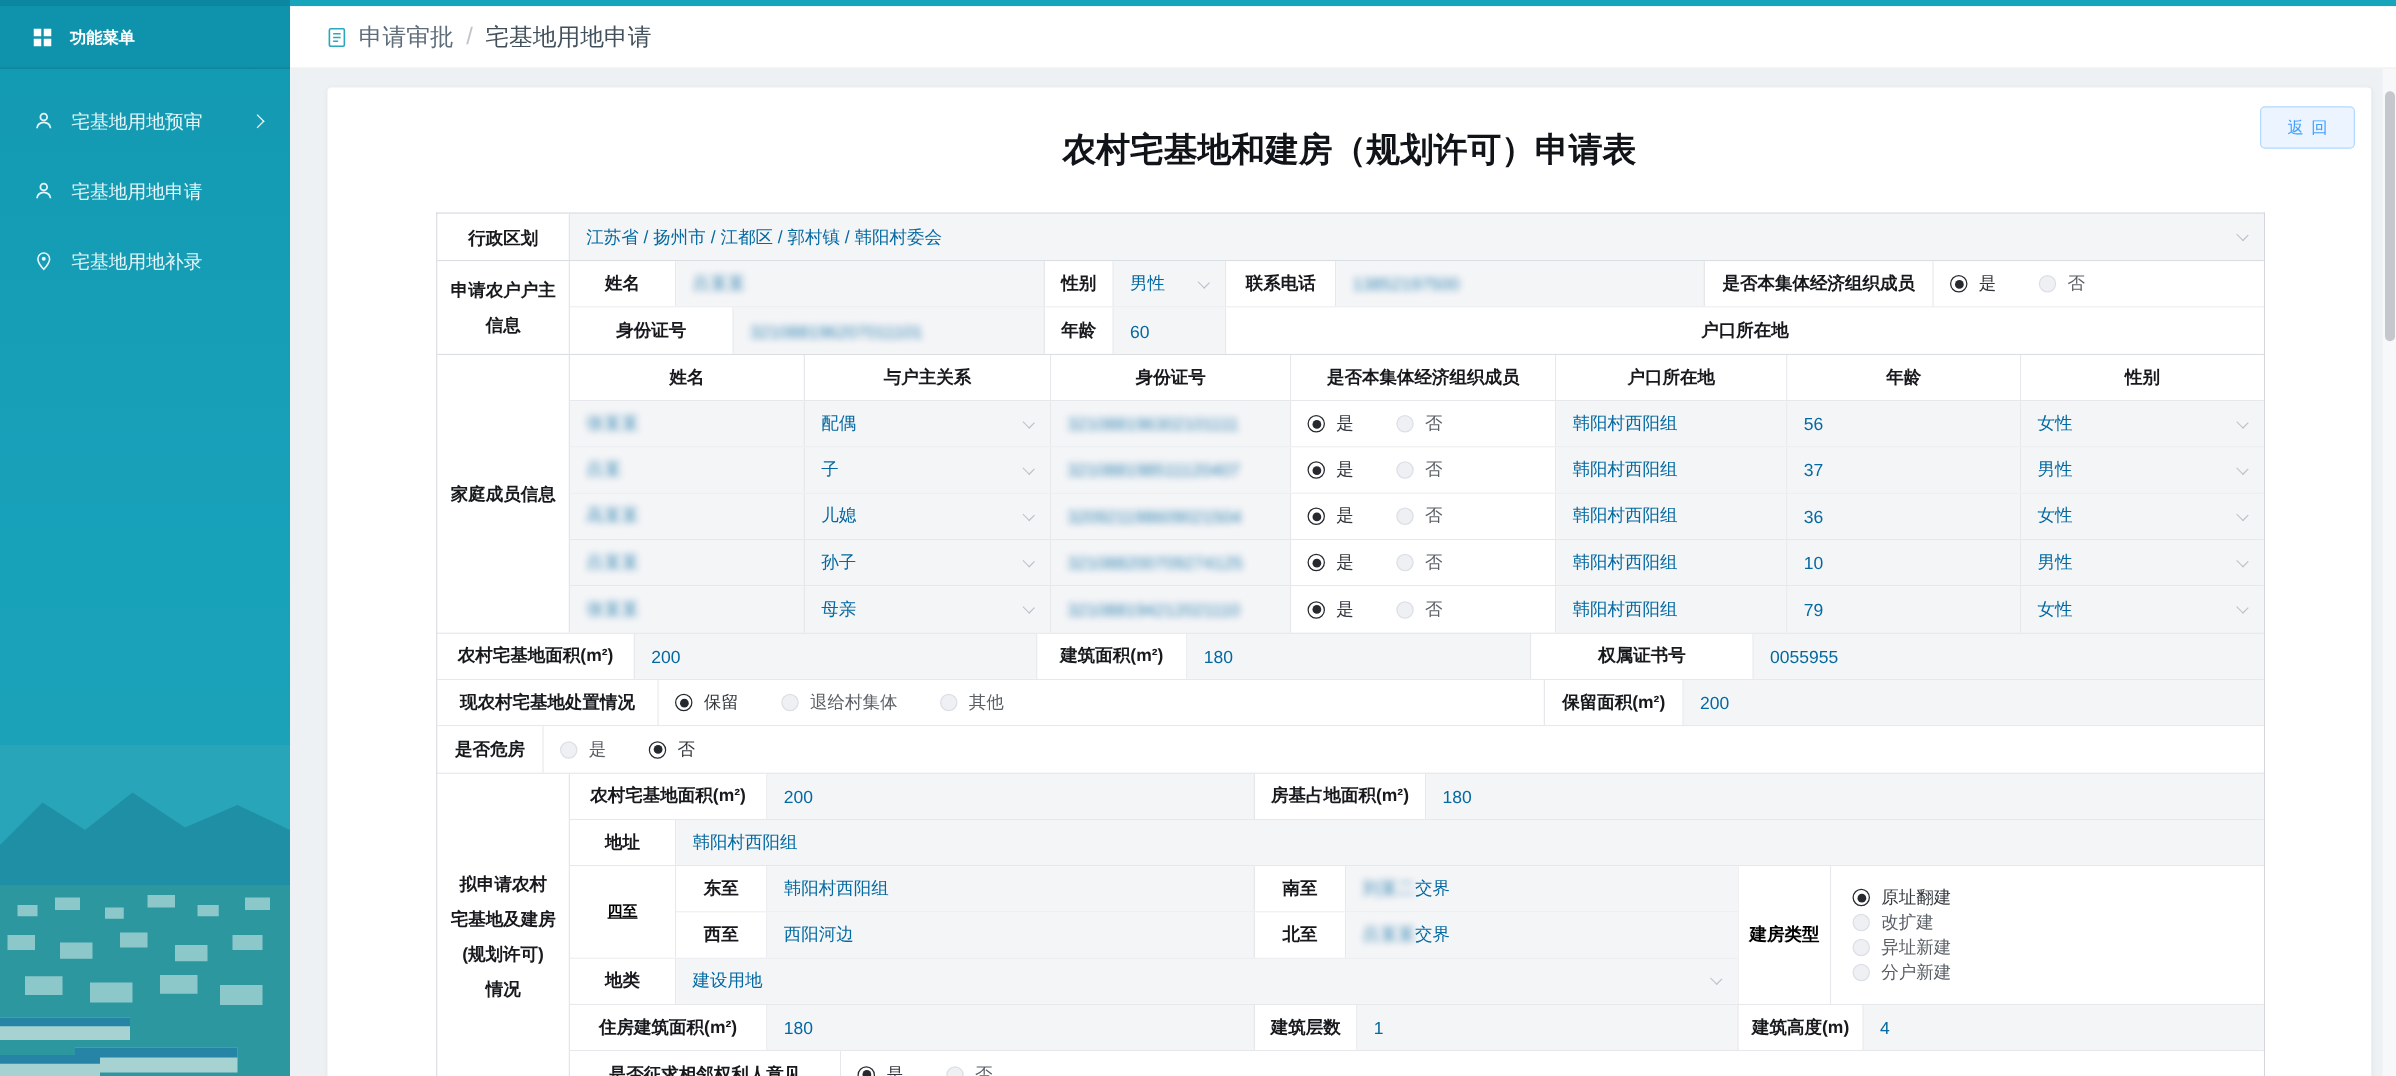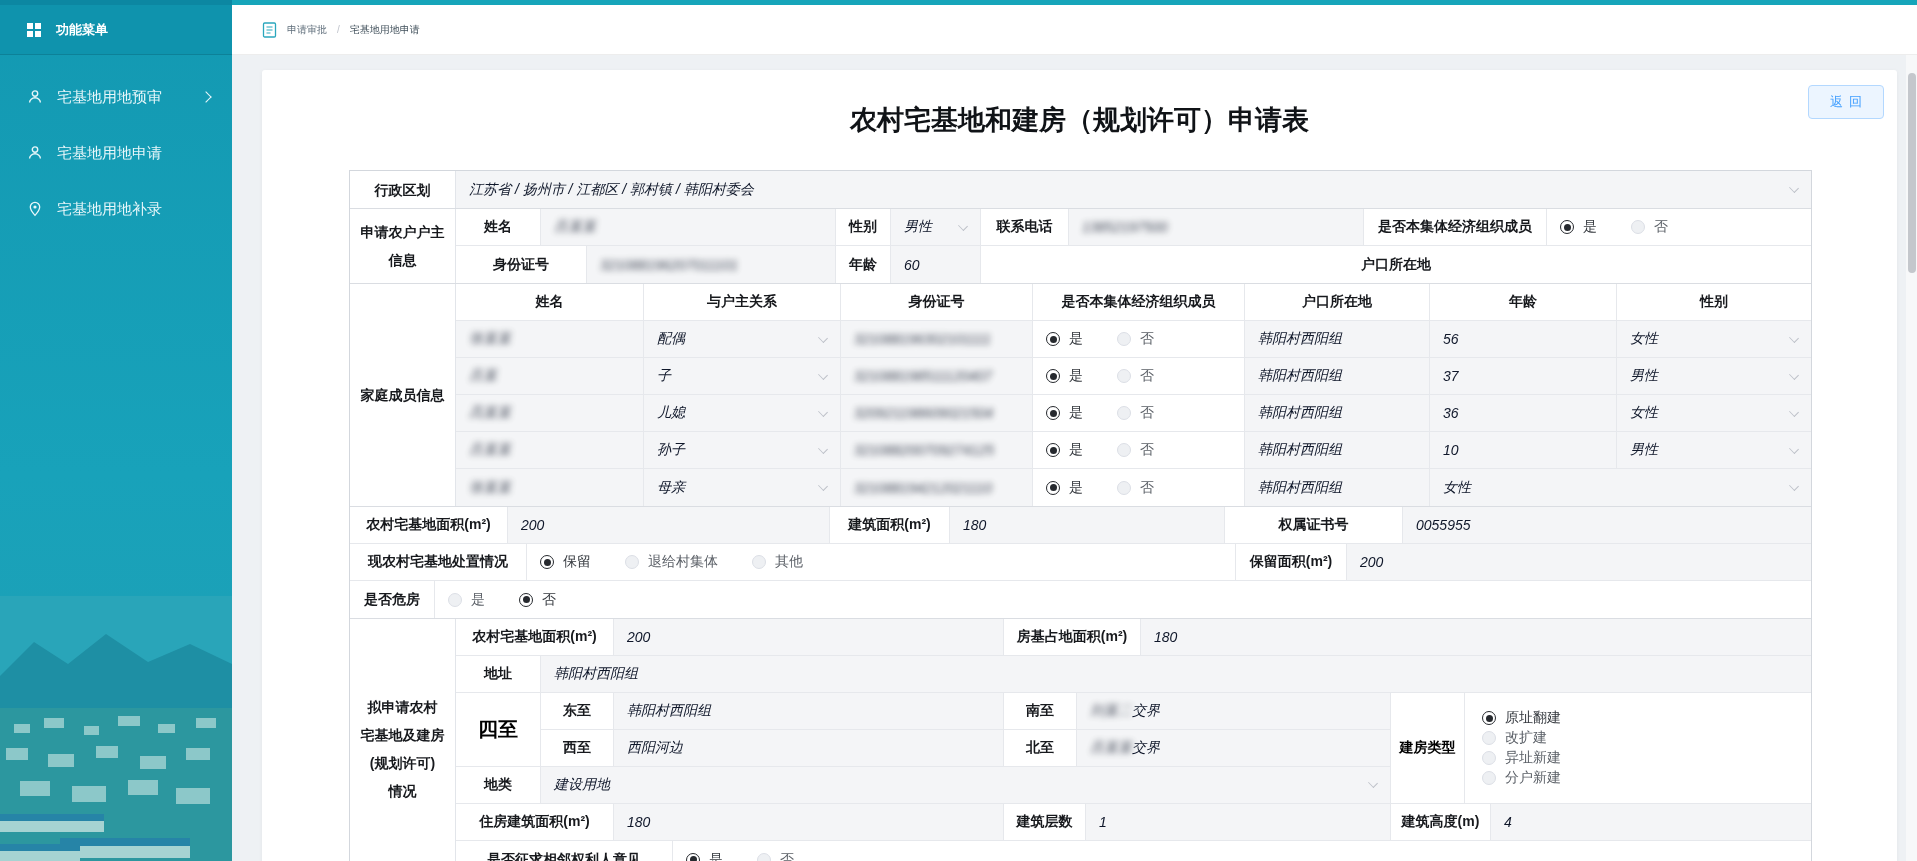--- a/index.html
+++ b/index.html
@@ -17,21 +17,21 @@
   .side-item { height:56px; display:flex; align-items:center; gap:14px; padding-left:27px;
     color:#e8f7fa; font-size:15px; cursor:pointer; }
   .menu-chevron { width:8px; height:8px; border-top:1.6px solid #e8f7fa; border-right:1.6px solid #e8f7fa;
     transform:rotate(45deg); margin-left:auto; margin-right:22px; }
   .side-photo { position:absolute; left:0; bottom:0; width:232px; height:265px; z-index:1; }
 
   
   .main { position:absolute; left:232px; top:0; width:1685px; height:861px; display:flex; flex-direction:column; }
   .topline { height:5px; background:#16a5ba; }
   .crumbbar { height:50px; background:#fff; display:flex; align-items:center; gap:10px;
-    padding-left:30px; font-size:10px; border-bottom:1px solid #ededed; }
+    padding-left:30px; font-size:19px; border-bottom:1px solid #ededed; }
   .crumb1 { color:#5e6d7a; } .crumb-sep { color:#c0c4cc; } .crumb2 { color:#41505b; }
   .content { flex:1; background:#eef1f4; padding:15px 20px 0 30px; overflow:hidden; }
   .card { background:#fff; border-radius:3px; height:1000px; position:relative;
     box-shadow:0 1px 4px rgba(0,0,0,.05); }
   .back-btn { position:absolute; top:15px; right:13px; padding:7px 15px; font-size:13px;
     background:#ecf5ff; border:1px solid #b3d8ff; color:#409eff; border-radius:4px;
     letter-spacing:6px; text-indent:6px; cursor:pointer; }
   .page-title { padding-top:32px; text-align:center; font-size:27px; font-weight:bold; color:#101317; }
 
   
@@ -40,40 +40,40 @@
   .sec-label { flex:0 0 106px; display:flex; align-items:center; justify-content:center; text-align:center;
     font-size:14px; font-weight:bold; color:#17191d; background:#fff; border-right:1px solid #e2e5ea;
     line-height:28px; white-space:pre-line; padding:4px; }
   .sec-body { flex:1; display:flex; flex-direction:column; min-width:0; }
   .frow { display:flex; height:37px; border-bottom:1px solid #e6e8ec; }
   .sec-body > .frow:last-child, .rowgroup .frow:last-child { border-bottom:none; }
   .cell { display:flex; align-items:center; border-right:1px solid #e6e8ec; font-size:14px;
     position:relative; overflow:hidden; white-space:nowrap; flex:0 0 auto; }
   .frow .cell:last-child, .cell.grow { border-right:none; flex:1 1 auto; }
   .lbl { justify-content:center; font-weight:bold; color:#17191d; background:#fff; padding:0 6px; }
-  .val { background:#f4f5f7; color:#0f172a; padding:0 13px;font-style:italic; }
+  .val { background:#f4f5f7; color:#0369a1; padding:0 13px; }
   .wht { background:#fff; padding:0 13px; }
   .caret { position:absolute; right:13px; top:13px; width:8px; height:8px;
     border-right:1.5px solid #bcc0c8; border-bottom:1.5px solid #bcc0c8; transform:rotate(45deg) scale(.95,.8); }
   .mask { filter:blur(3px); opacity:.8; }
 
   
   .radio { display:inline-flex; align-items:center; gap:9px; margin-right:34px; color:#33373d; }
   .rb { width:14px; height:14px; border-radius:50%; position:relative; flex:0 0 14px; }
   .radio.on .rb { border:1.5px solid #26292e; background:#fff; }
   .radio.on .rb::after { content:""; position:absolute; inset:2.5px; border-radius:50%; background:#26292e; }
   .radio.off .rb { border:1px solid #dcdfe6; background:#eef0f3; }
   .radio.off { color:#5a5f66; }
 
   
   .rowgroup { display:flex; height:111px; border-bottom:1px solid #e6e8ec; }
   .rg-left { flex:0 0 935px; display:flex; flex-direction:column; border-right:1px solid #e6e8ec; }
   .quad { display:flex; height:74px; border-bottom:1px solid #e6e8ec; }
   .quad-label { flex:0 0 85px; display:flex; align-items:center; justify-content:center;
-    font-weight:bold; font-size:20px; background:#fff; border-right:1px solid #e6e8ec; }
+    font-weight:bold; font-size:12px; background:#fff; border-right:1px solid #e6e8ec;text-decoration:underline; }
   .quad-rows { flex:1; display:flex; flex-direction:column; }
   .btype-label { flex:0 0 74px; display:flex; align-items:center; justify-content:center;
     font-weight:bold; font-size:14px; background:#fff; border-right:1px solid #e6e8ec; text-align:center; }
   .btype-opts { flex:1; display:flex; flex-direction:column; justify-content:center; gap:1px; padding-left:17px; background:#fff; }
   .btype-opts .radio { margin:0; font-size:14px; height:19px; }
 
   
   .scroll-track { position:absolute; right:0; top:55px; width:11px; height:806px; background:#f7f8f9; }
   .scroll-thumb { position:absolute; top:18px; left:1.5px; width:8px; height:200px; background:#c4c7cc; border-radius:4px; }
 </style>
@@ -384,20 +384,23 @@
                     <span>是</span>
                   </span>
                 <span class="radio off">
                     <i class="rb"></i>
                     <span>否</span>
                   </span>
               </div>
               <div class="cell val" style="width:185px">
                   <span>韩阳村西阳组</span>
                 </div>
+              <div class="cell val" style="width:187px">
+                  <span>79</span>
+                </div>
               <div class="cell val grow">
                   <span>女性</span>
                   <i class="caret"></i>
                 </div>
             </div>
           </div>
         </div>
 
         <div class="sec">
           <div class="sec-body">

